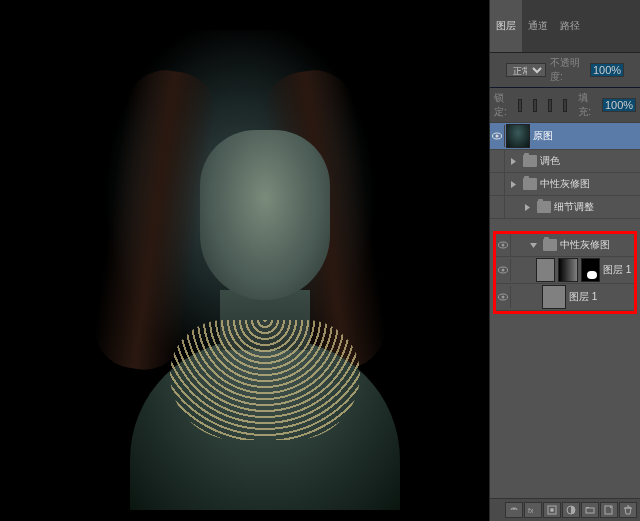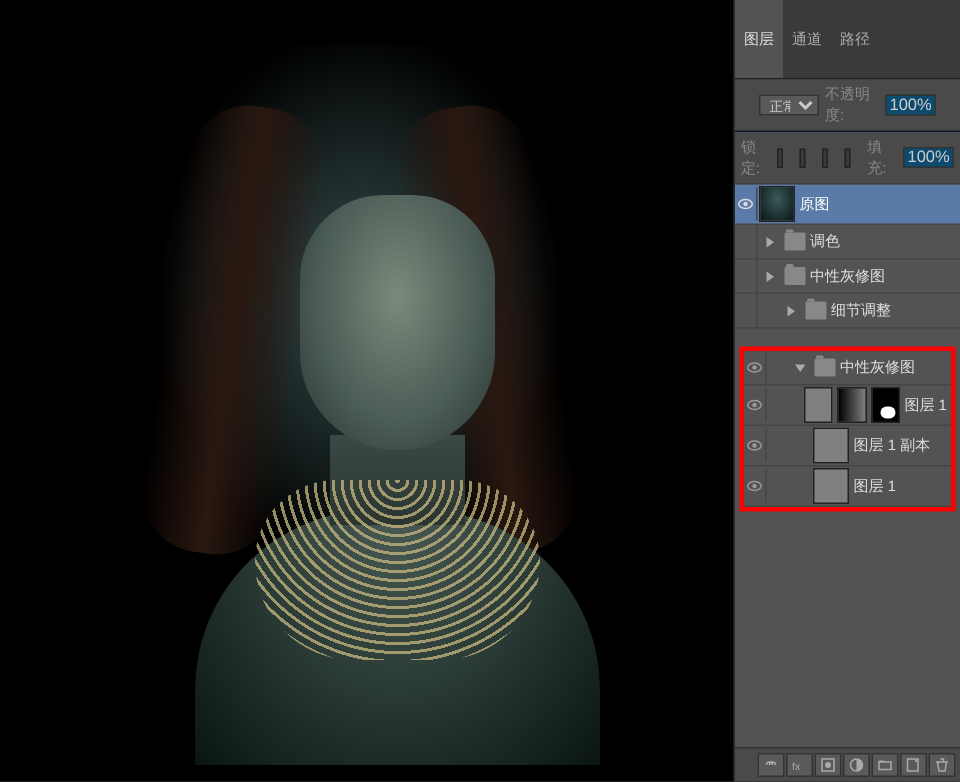--- a/index.html
+++ b/index.html
@@ -161,41 +161,30 @@
             </span>
           <span class="indent" style="width:30px"></span>
           <span class="thumb grey"></span>
           <span class="mask grad"></span>
           <span class="mask"></span>
           <span class="lname">图层 1...</span>
         </div>
 
 
 
+
         <div class="row">
           <span class="eye">
               <svg viewBox="0 0 10 8">
                 <ellipse cx="5" cy="4" rx="4.5" ry="3" fill="none" stroke="#999" stroke-width="1"></ellipse>
                 <circle cx="5" cy="4" r="1.5" fill="#999"></circle>
               </svg>
             </span>
           <span class="indent" style="width:30px"></span>
           <span class="thumb grey"></span>
-          <span class="lname">图层 1 副本</span>
-        </div>
-
-        <div class="row">
-          <span class="eye">
-              <svg viewBox="0 0 10 8">
-                <ellipse cx="5" cy="4" rx="4.5" ry="3" fill="none" stroke="#999" stroke-width="1"></ellipse>
-                <circle cx="5" cy="4" r="1.5" fill="#999"></circle>
-              </svg>
-            </span>
-          <span class="indent" style="width:30px"></span>
-          <span class="thumb grey"></span>
           <span class="lname">图层 1</span>
         </div>
 
       </div>
     </div>
 
     <div class="btns">
       <span class="ibtn">
           <svg viewBox="0 0 10 10">
             <path d="M2 5a2 2 0 014 0M4 5a2 2 0 014 0" stroke="#aaa" fill="none"></path>

